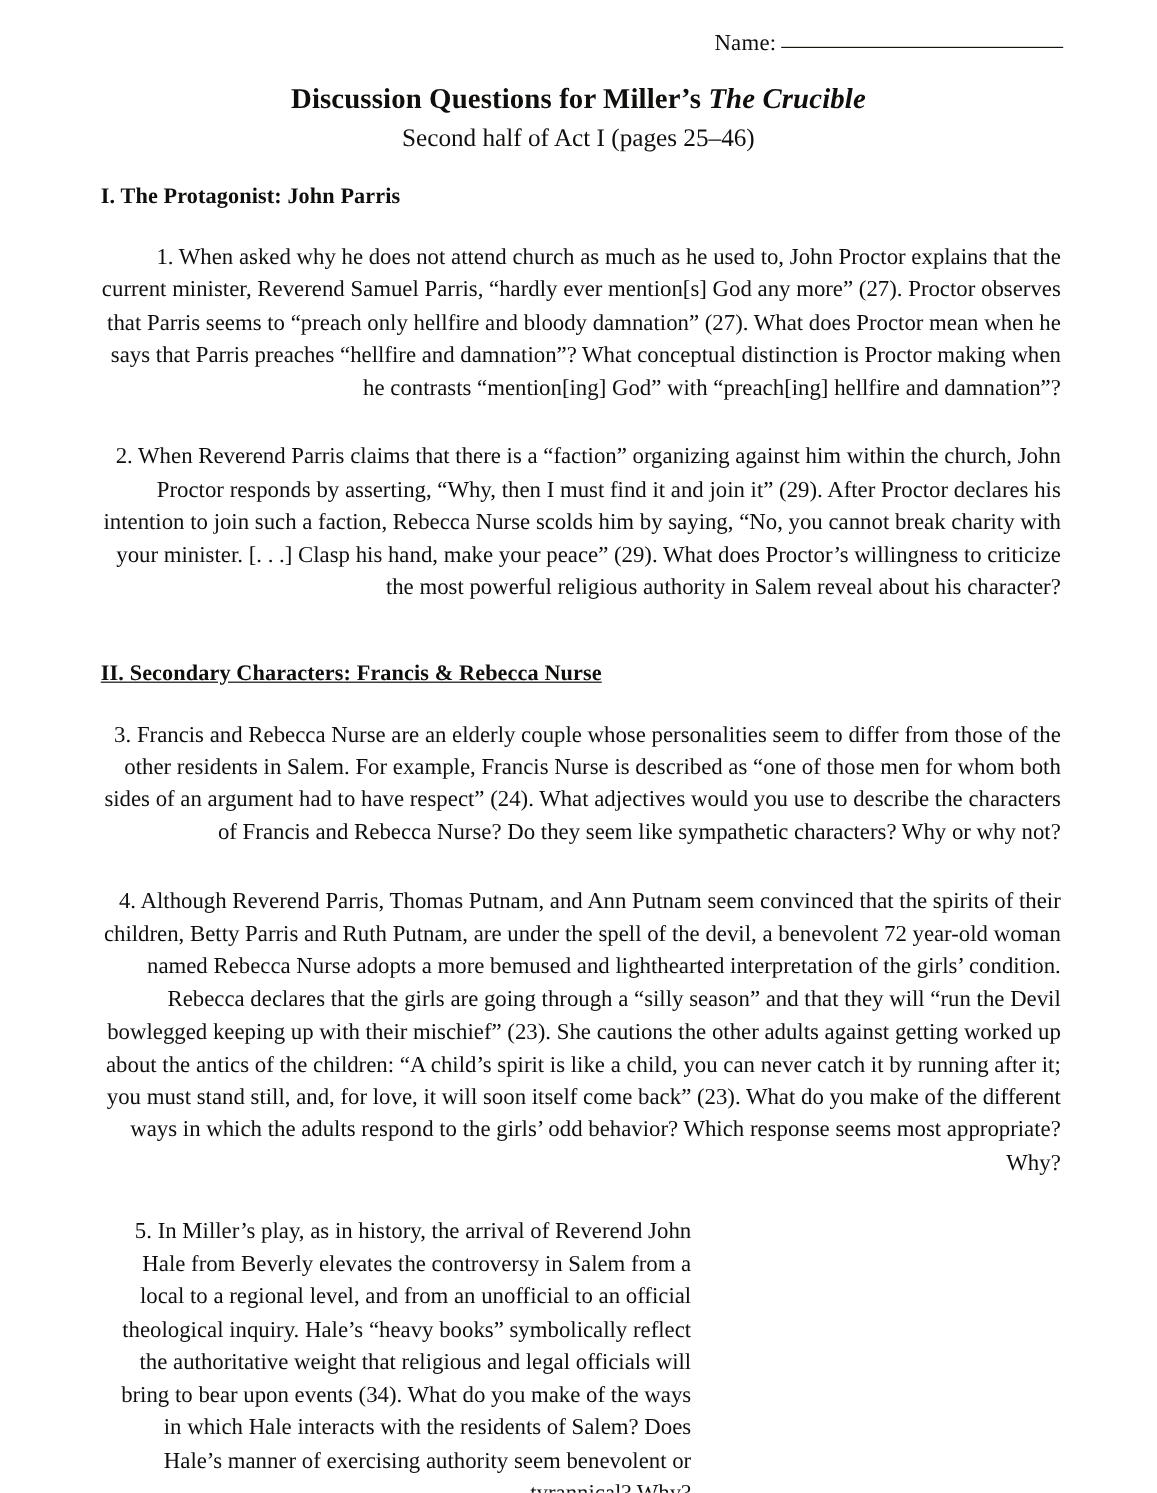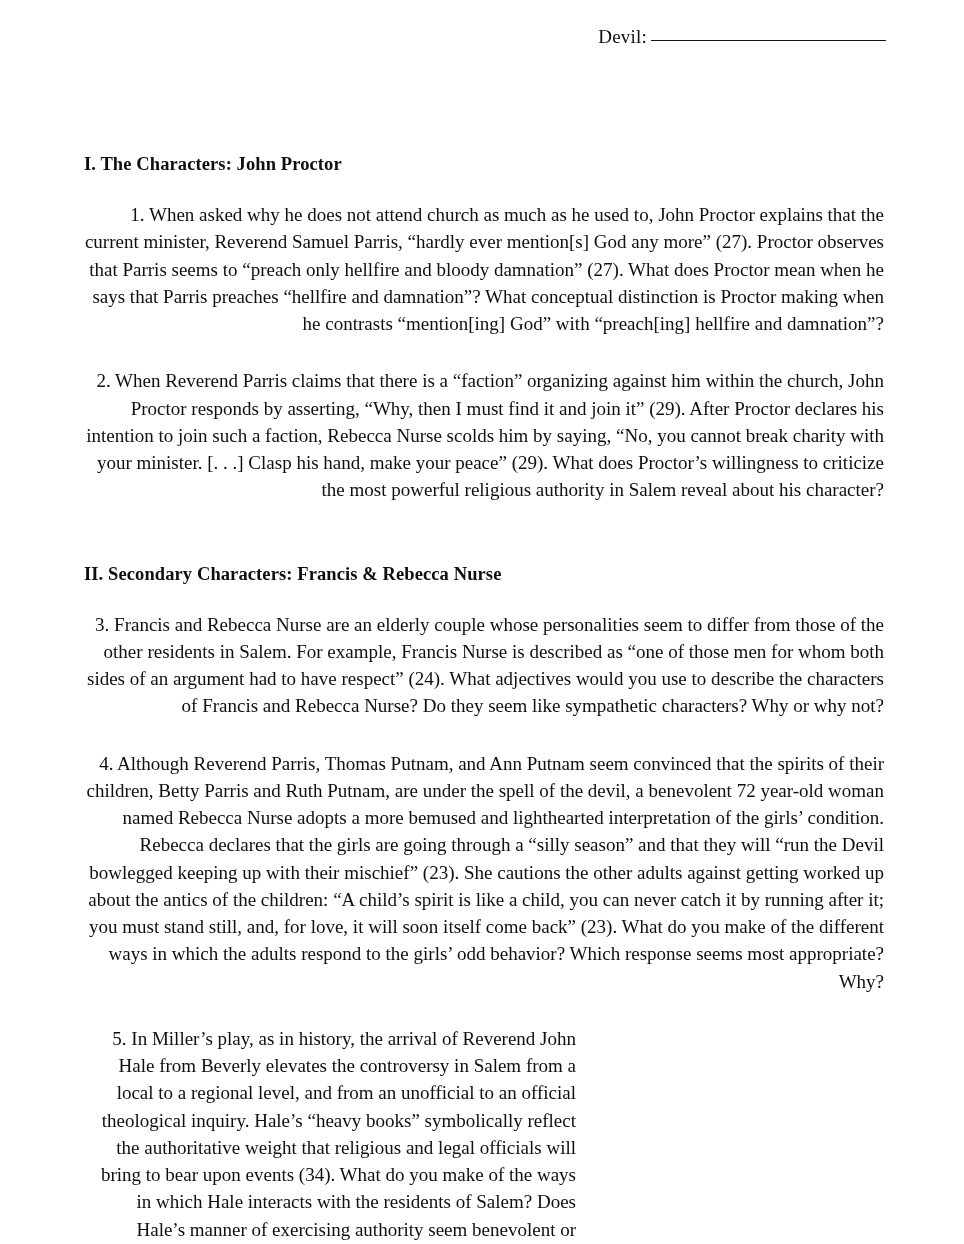--- a/index.html
+++ b/index.html
@@ -65,21 +65,22 @@
     width: 800px;
   }
   .section-head {
     font-size: 18.5px;
     font-weight: bold;
     margin-top: 8px;
     margin-bottom: 0;
     letter-spacing: 0.1px;
   }
   .section-head.second {
-    margin-top: 16px;
+    margin-top: 4px;
+    text-decoration: underline;
   }
   p.q {
     font-size: 19px;
     line-height: 1.435;
     margin: 0;
     text-align: right;
   }
   .gap-lg { height: 30px; }
   .gap-md { height: 26px; }
   .gap-xl { height: 44px; }
@@ -87,27 +88,31 @@
   .col-text {
     width: 492px;
   }
 </style>
 </head>
 <body>
 
 <div class="page">
 
   <div class="name-line">
-    <span class="name-label">Devil:</span><span class="name-rule"></span>
+    <span class="name-label">Name:</span><span class="name-rule"></span>
   </div>
 
+  <div class="title-block">
+    <div class="doc-title"><span>Discussion Questions for Miller’s </span><span class="ital">The Crucible</span></div>
+    <div class="doc-subtitle">Second half of Act I (pages 25–46)</div>
+  </div>
 
   <div class="content">
 
-    <div class="section-head">I. The Characters: John Proctor</div>
+    <div class="section-head">I. The Protagonist: John Parris</div>
     <div class="gap-md"></div>
     <p class="q">1. When asked why he does not attend church as much as he used to, John Proctor explains that the current minister, Reverend Samuel Parris, “hardly ever mention[s] God any more” (27).  Proctor observes that Parris seems to “preach only hellfire and bloody damnation” (27).  What does Proctor mean when he says that Parris preaches “hellfire and damnation”?  What conceptual distinction is Proctor making when he contrasts “mention[ing] God” with “preach[ing] hellfire and damnation”?</p>
     <div class="gap-lg"></div>
     <p class="q">2. When Reverend Parris claims that there is a “faction” organizing against him within the church, John Proctor responds by asserting, “Why, then I must find it and join it” (29).  After Proctor declares his intention to join such a faction, Rebecca Nurse scolds him by saying, “No, you cannot break charity with your minister. [. . .] Clasp his hand, make your peace” (29).  What does Proctor’s willingness to criticize the most powerful religious authority in Salem reveal about his character?</p>
 
     <div class="gap-xl"></div>
 
     <div class="section-head second">II. Secondary Characters: Francis &amp; Rebecca Nurse</div>
     <div class="gap-md"></div>
     <p class="q">3. Francis and Rebecca Nurse are an elderly couple whose personalities seem to differ from those of the other residents in Salem.  For example, Francis Nurse is described as “one of those men for whom both sides of an argument had to have respect” (24).  What adjectives would you use to describe the characters of Francis and Rebecca Nurse?  Do they seem like sympathetic characters? Why or why not?</p>

